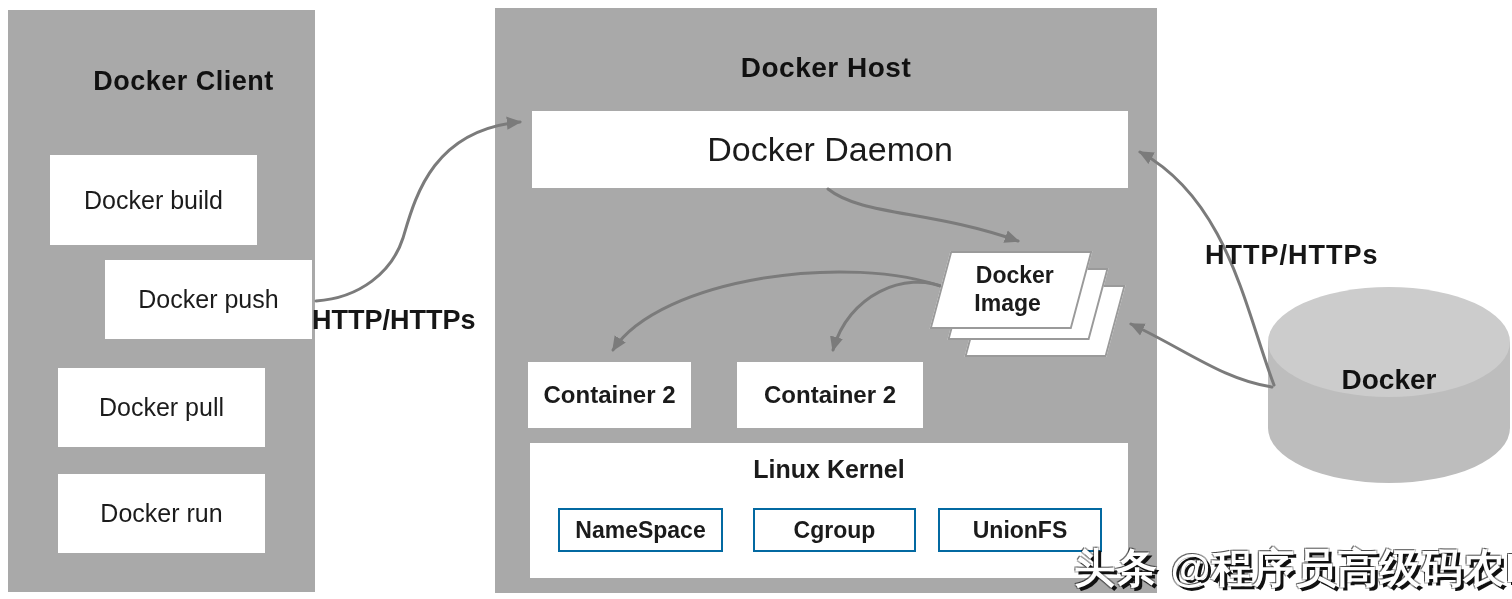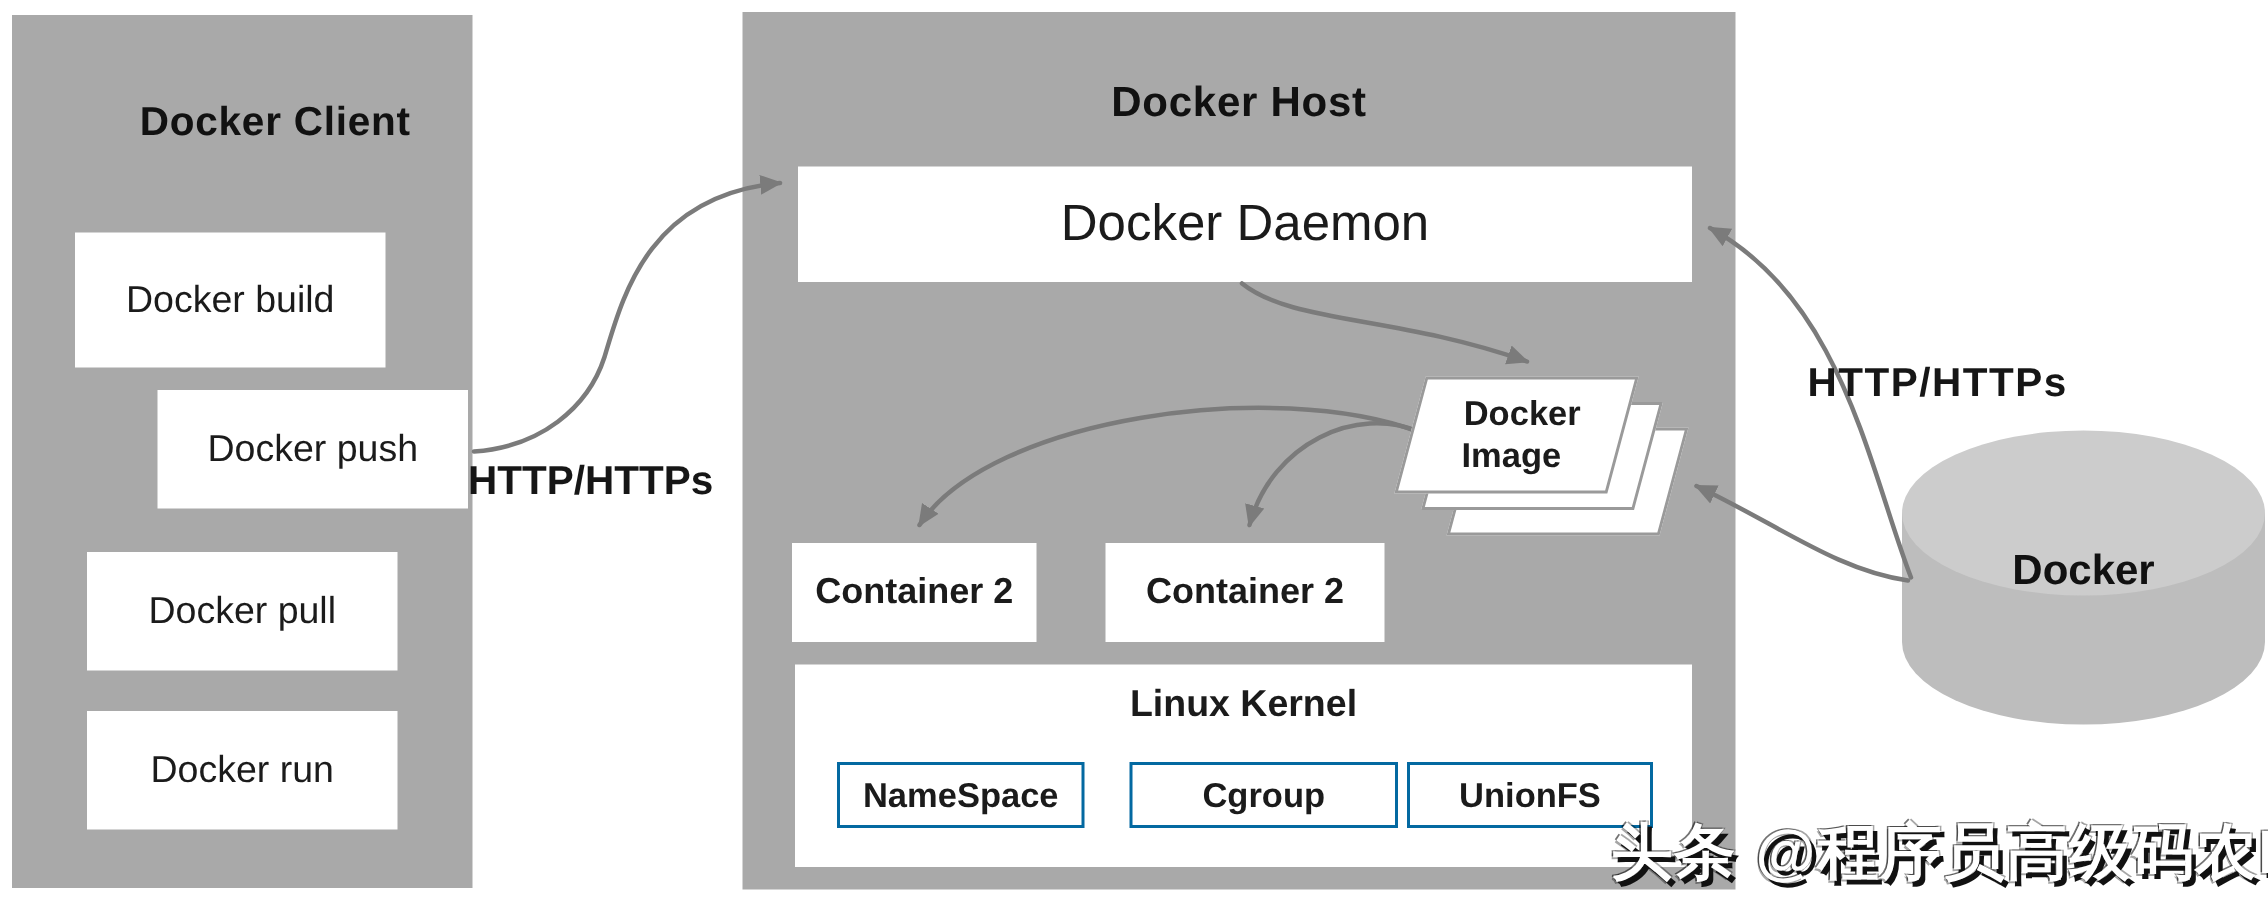--- a/index.html
+++ b/index.html
@@ -56,21 +56,21 @@
 
   #kernel { left: 530px; top: 443px; width: 598px; height: 135px; display: block; }
   #kernel-title { position: absolute; top: 12px; width: 100%; text-align: center; font-size: 25px; font-weight: 700; }
   .kernel-item {
     position: absolute; top: 65px; height: 44px;
     border: 2px solid #0369a1;
     display: flex; align-items: center; justify-content: center;
     font-size: 23px; font-weight: 700; background: #fff;
   }
   #kernel-item-0 { left: 28px;  width: 165px; }
-  #kernel-item-1 { left: 223px; width: 179px; }
+  #kernel-item-1 { left: 223px; width: 163px; }
   #kernel-item-2 { left: 408px; width: 164px; }
 
   
   .img-card {
     position: absolute;
     width: 142px; height: 72px;
     background: #ffffff;
     border: 2px solid #9a9a9a;
     transform: skewX(-15deg);
   }

